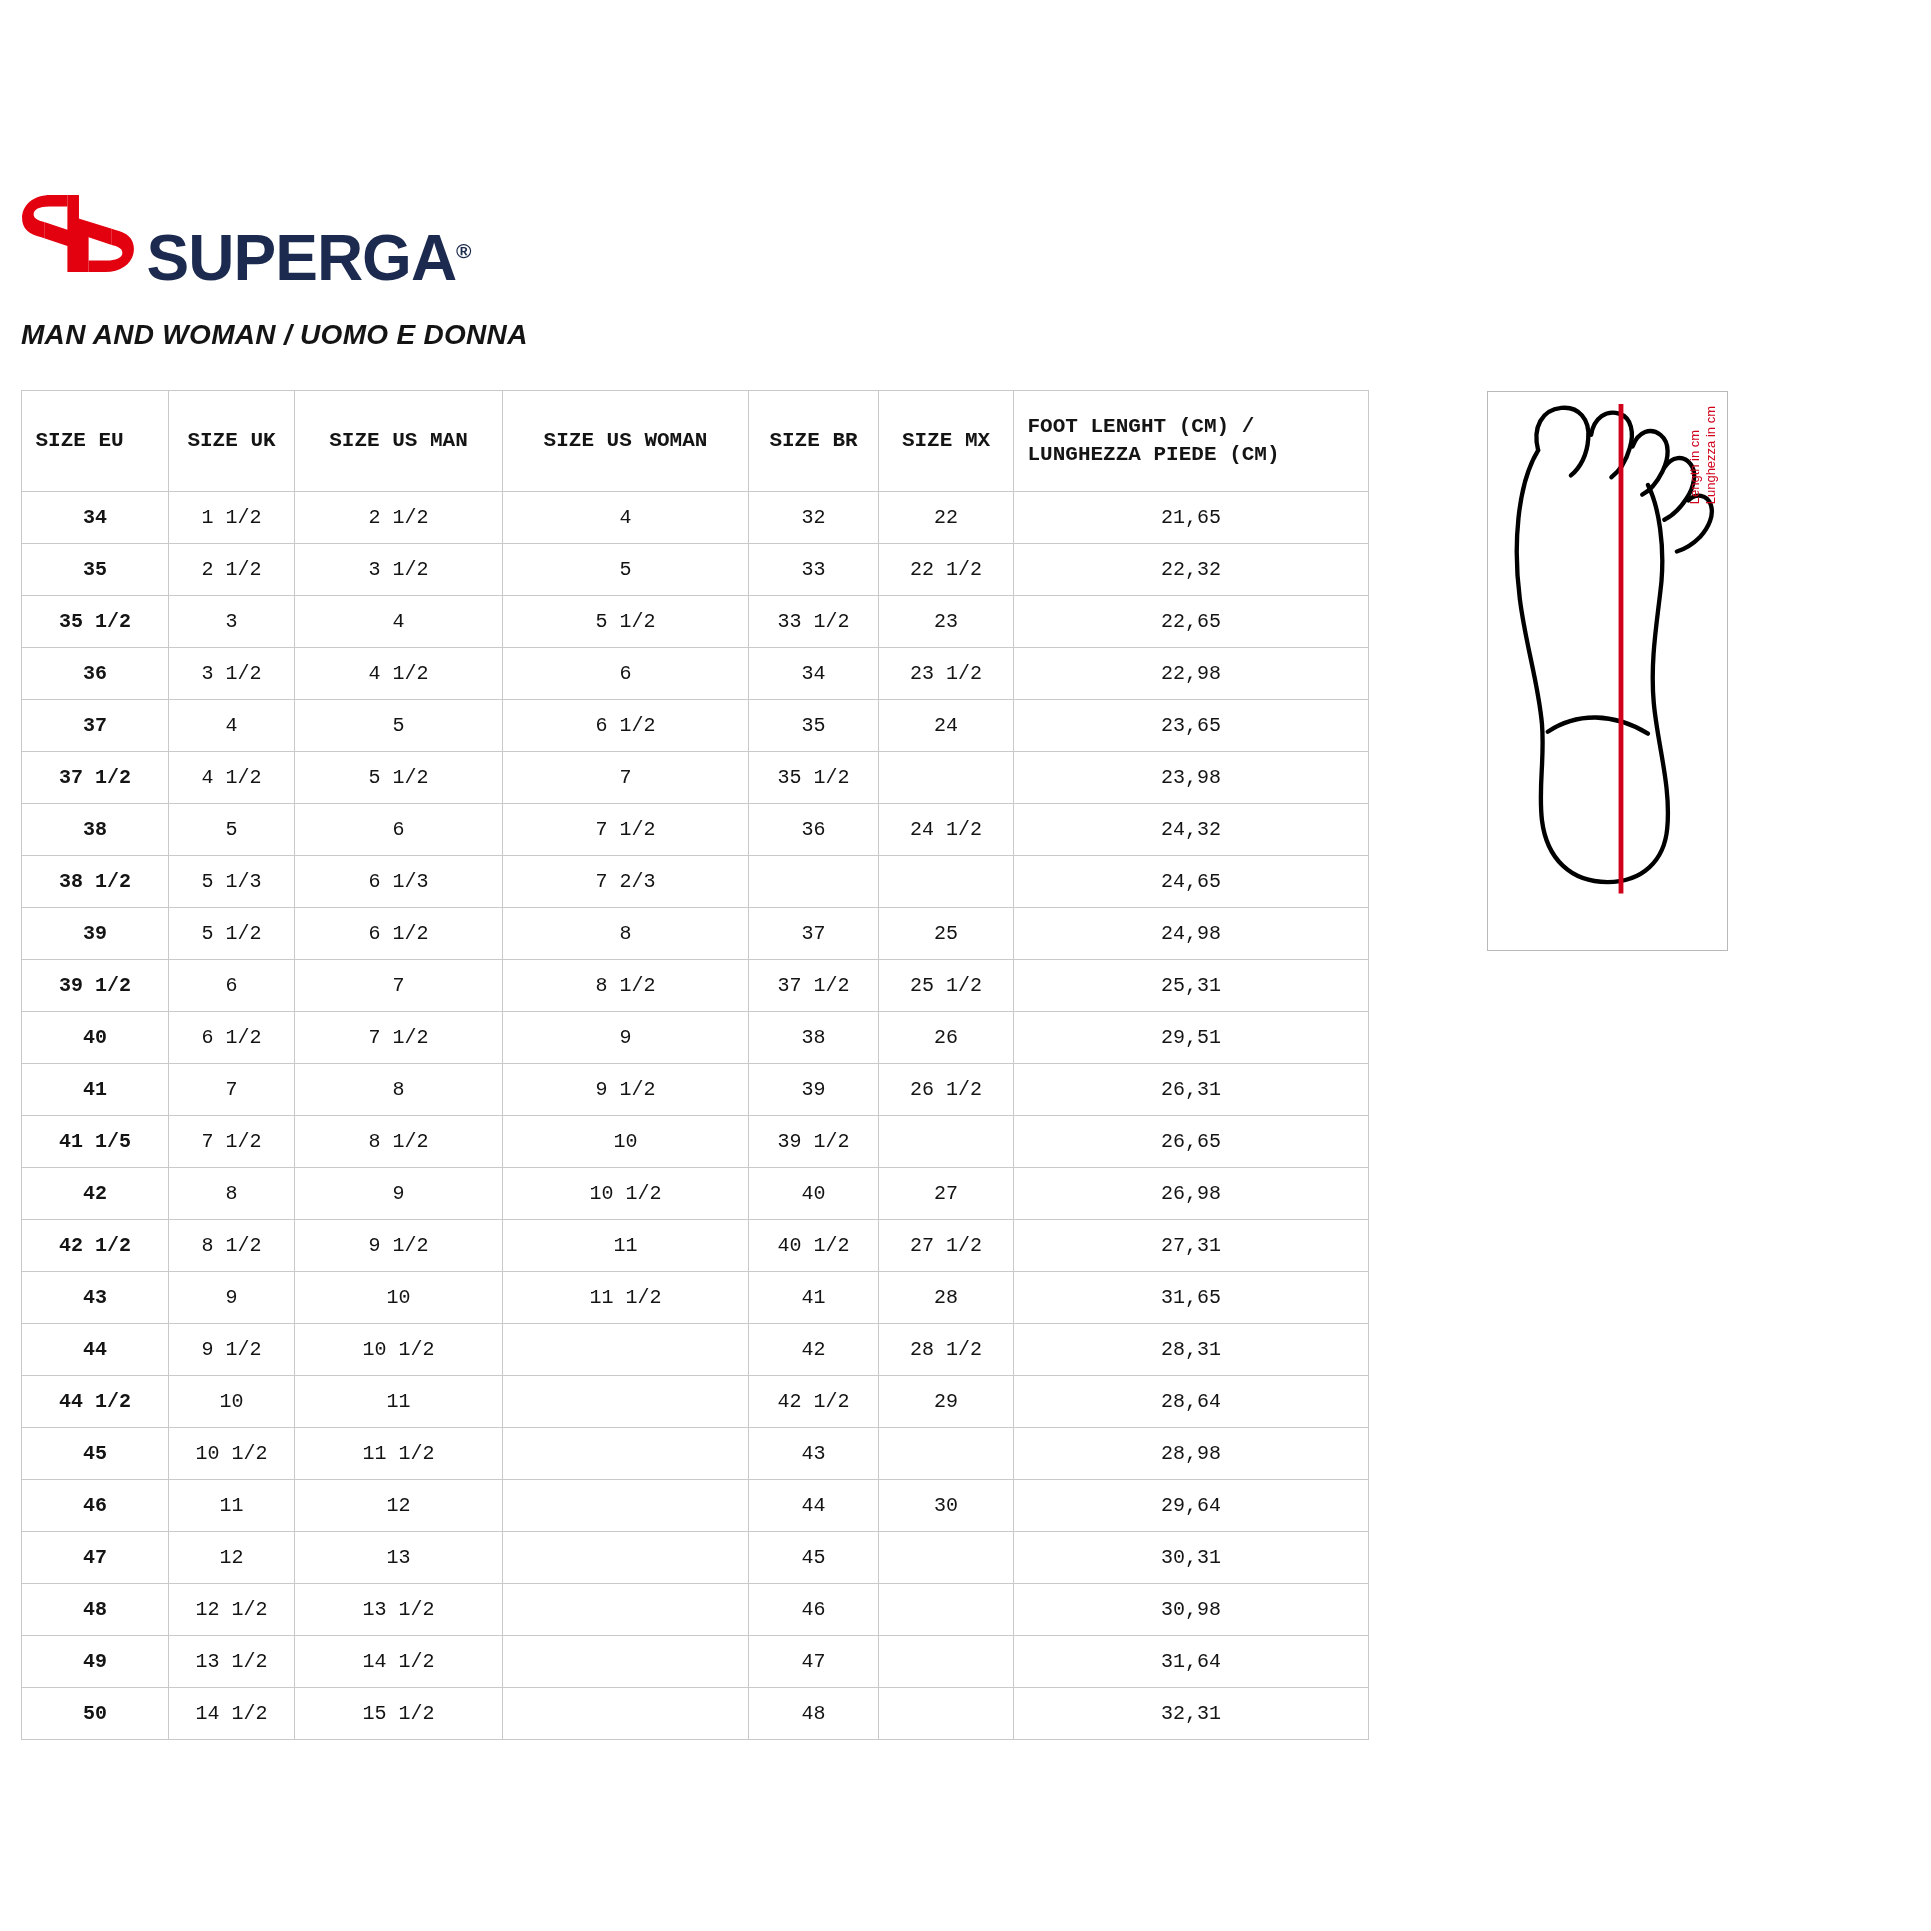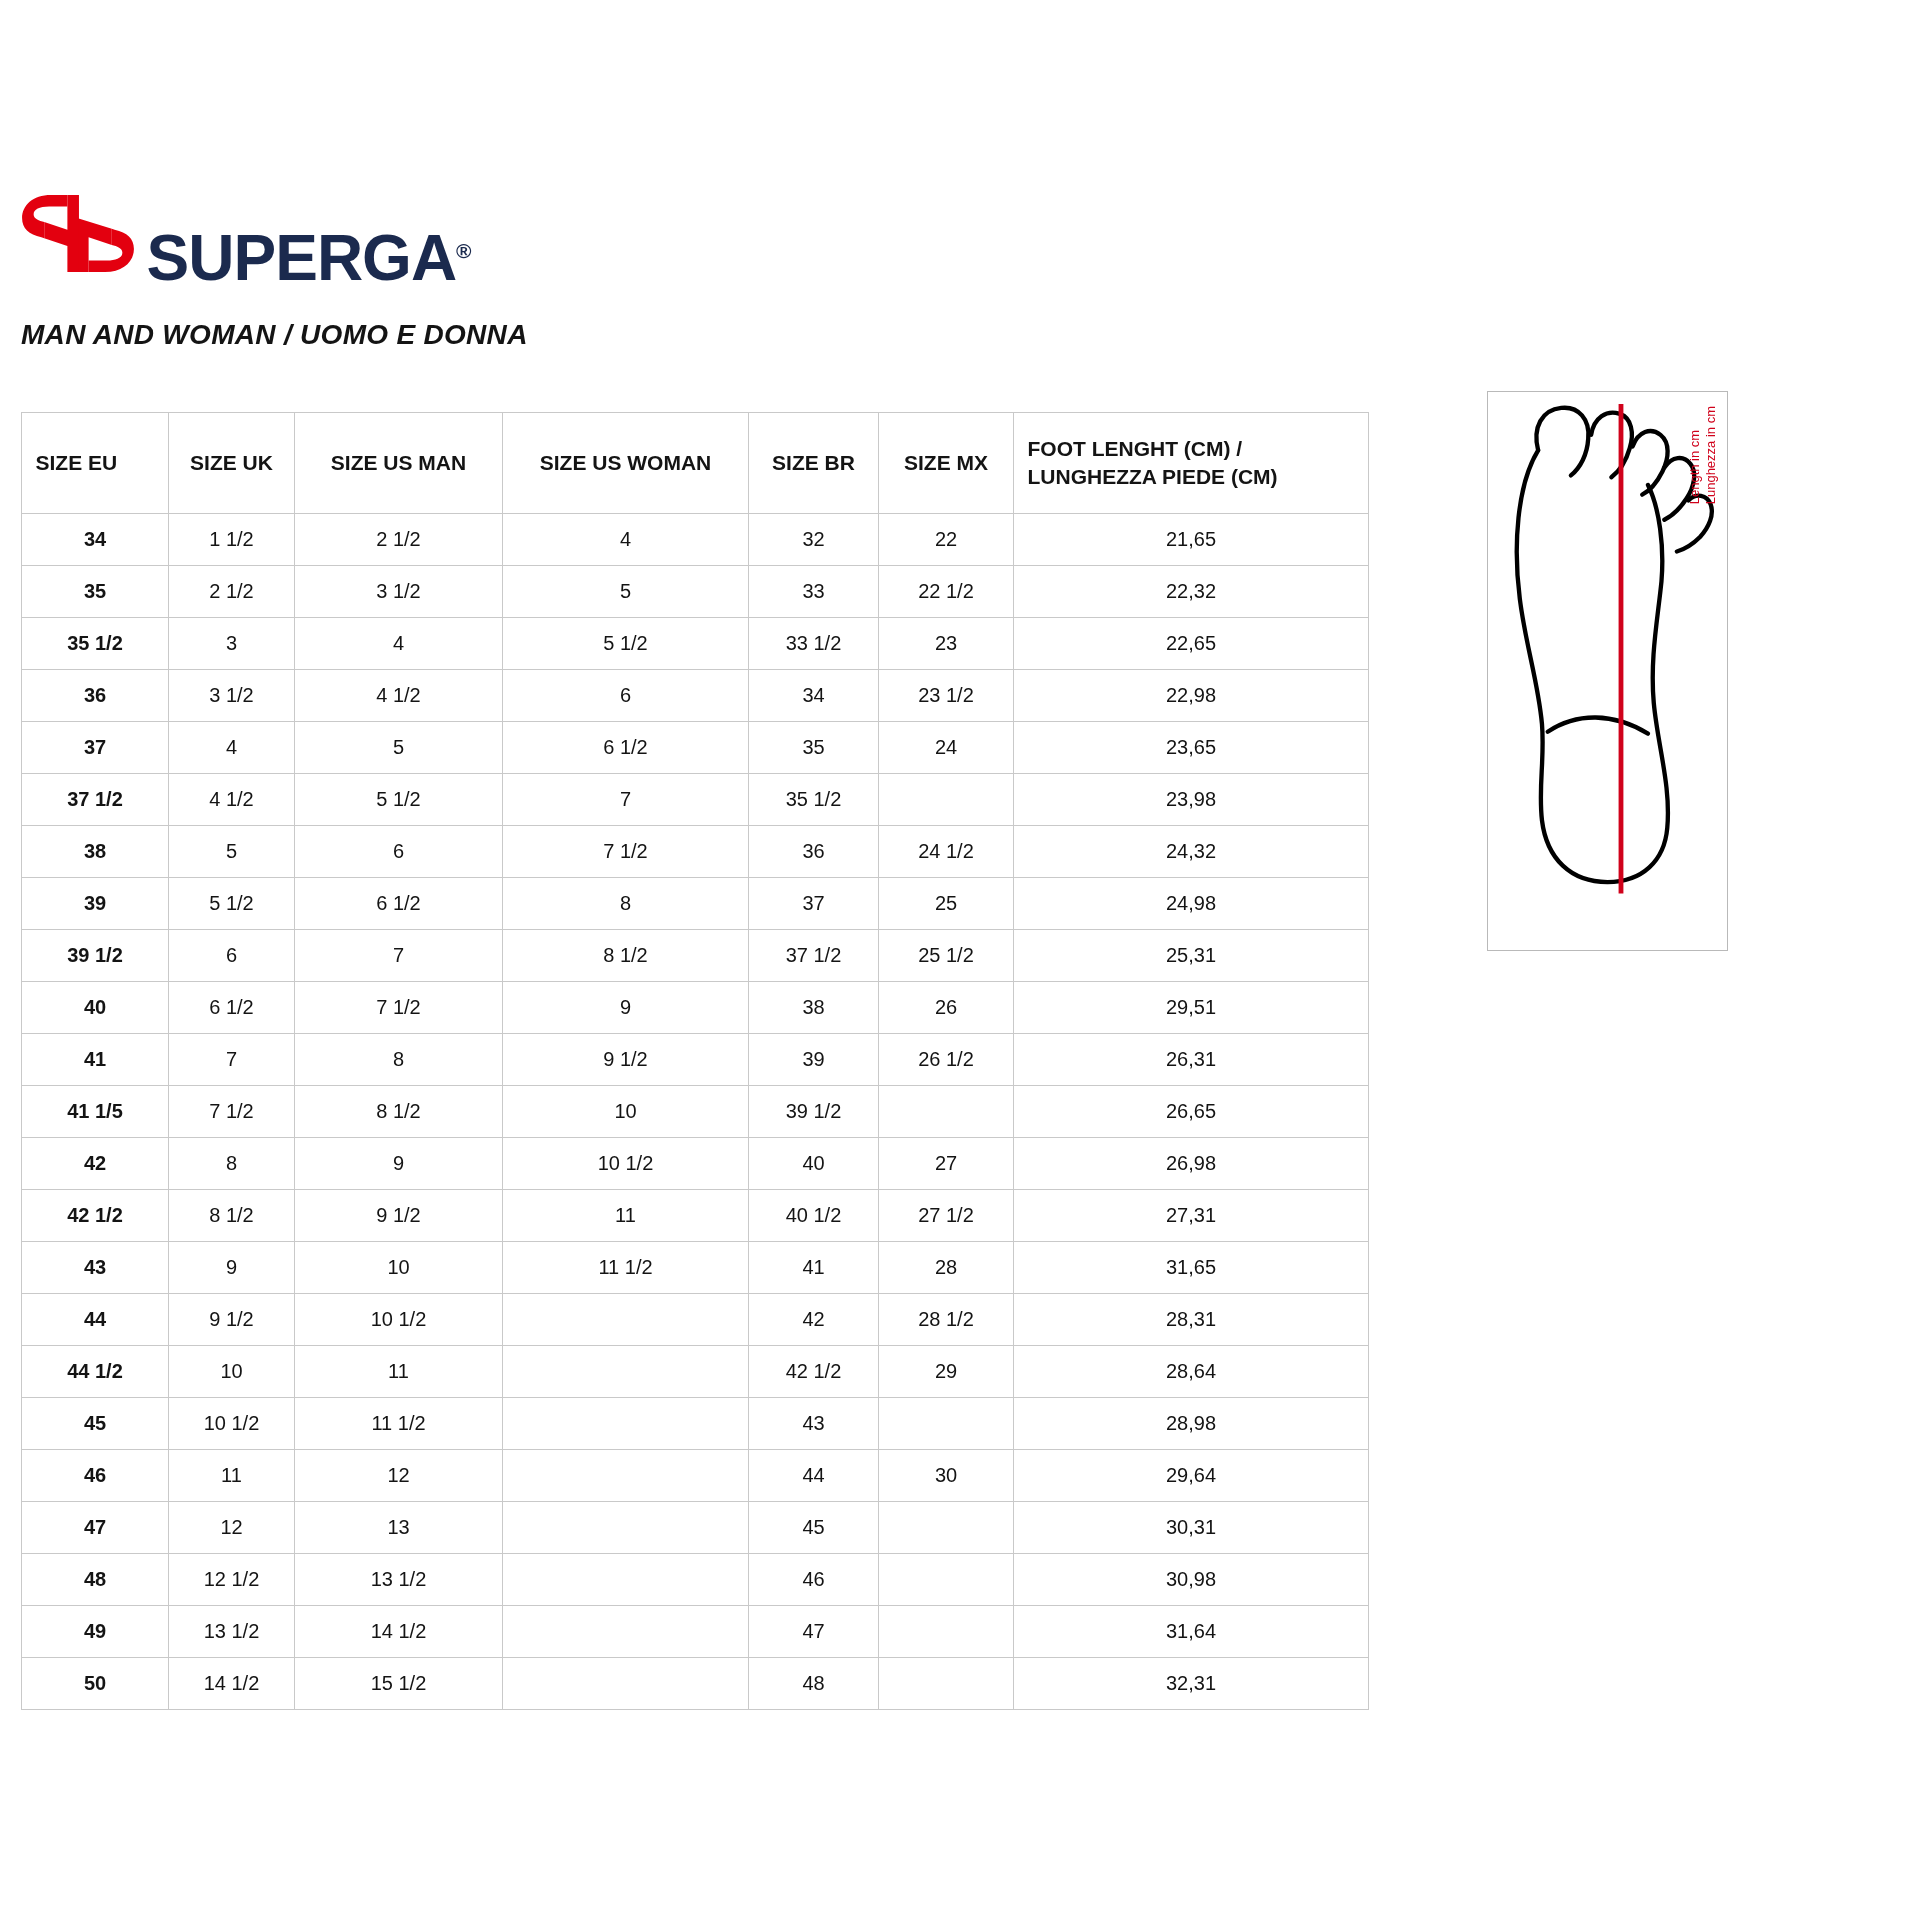--- a/index.html
+++ b/index.html
@@ -63,22 +63,23 @@
     font-weight: bold;
     letter-spacing: 0.3px;
     color: #141414;
     font-style: italic;
   }
 
   
   .table-wrap {
     position: absolute;
     left: 21px;
-    top: 412px;
+    top: 390px;
     width: 1347px;
+    font-family: Liberation Mono, monospace;
   }
   table.size-table {
     border-collapse: collapse;
     width: 1347px;
     table-layout: fixed;
   }
   table.size-table th,
   table.size-table td {
     border: 1px solid #c9c9c9;
     font-size: 20px;
@@ -241,20 +242,29 @@
           <tr>
             <td class="col-eu">38</td>
             <td>5</td>
             <td>6</td>
             <td>7 1/2</td>
             <td>36</td>
             <td>24 1/2</td>
             <td>24,32</td>
           </tr>
           <tr>
+            <td class="col-eu">38 1/2</td>
+            <td>5 1/3</td>
+            <td>6 1/3</td>
+            <td>7 2/3</td>
+            <td></td>
+            <td></td>
+            <td>24,65</td>
+          </tr>
+          <tr>
             <td class="col-eu">39</td>
             <td>5 1/2</td>
             <td>6 1/2</td>
             <td>8</td>
             <td>37</td>
             <td>25</td>
             <td>24,98</td>
           </tr>
           <tr>
             <td class="col-eu">39 1/2</td>

